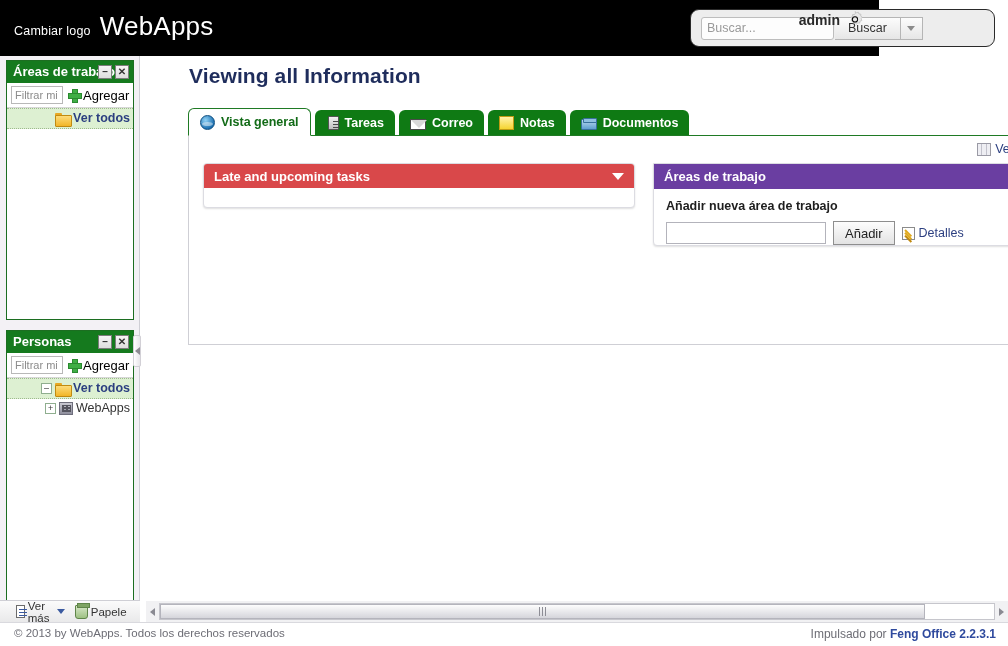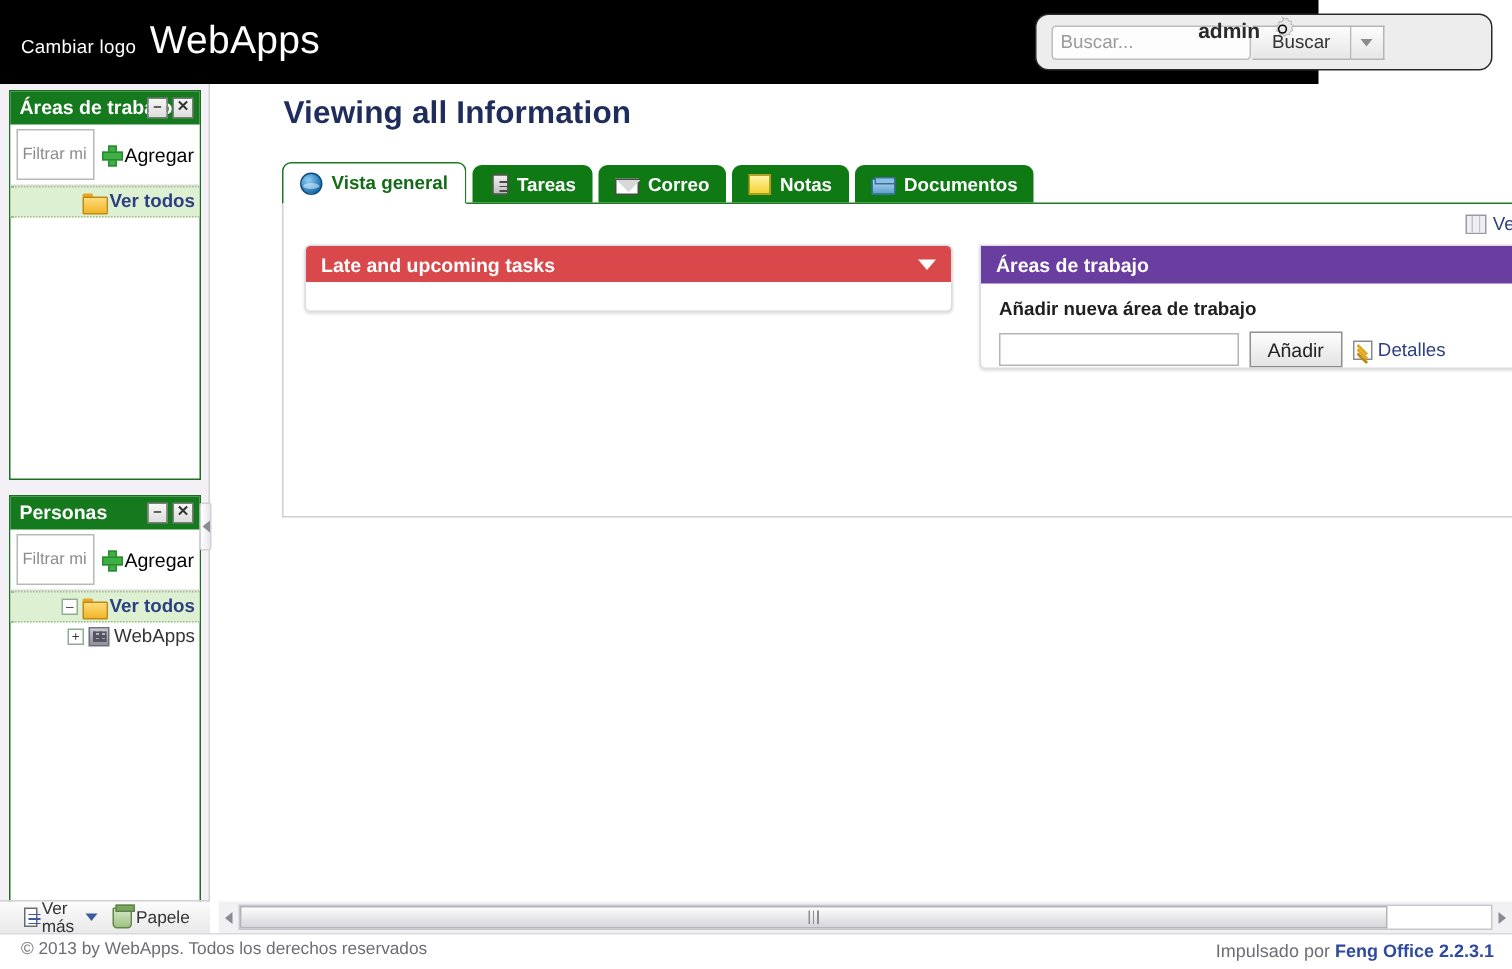--- a/index.html
+++ b/index.html
@@ -133,21 +133,21 @@
     cursor: pointer;
     font-family: "Liberation Sans", sans-serif;
   }
   .panel-toolbar {
     display: flex; align-items: center; gap: 5px;
     padding: 3px 4px;
     border-bottom: 1px solid #d7d7d7;
     background: #ffffff;
   }
   .filter-input {
-    width: 52px; height: 34px;
+    width: 52px; height: 18px;
     border: 1px solid #b8b8b8;
     font-size: 11px; color: #8c8c8c;
     padding: 0 3px;
     background: #fff;
     font-family: "Liberation Sans", sans-serif;
     outline: none;
   }
   .filter-input::placeholder { color: #8c8c8c; }
   .add-link {
     display: flex; align-items: center; gap: 3px;

